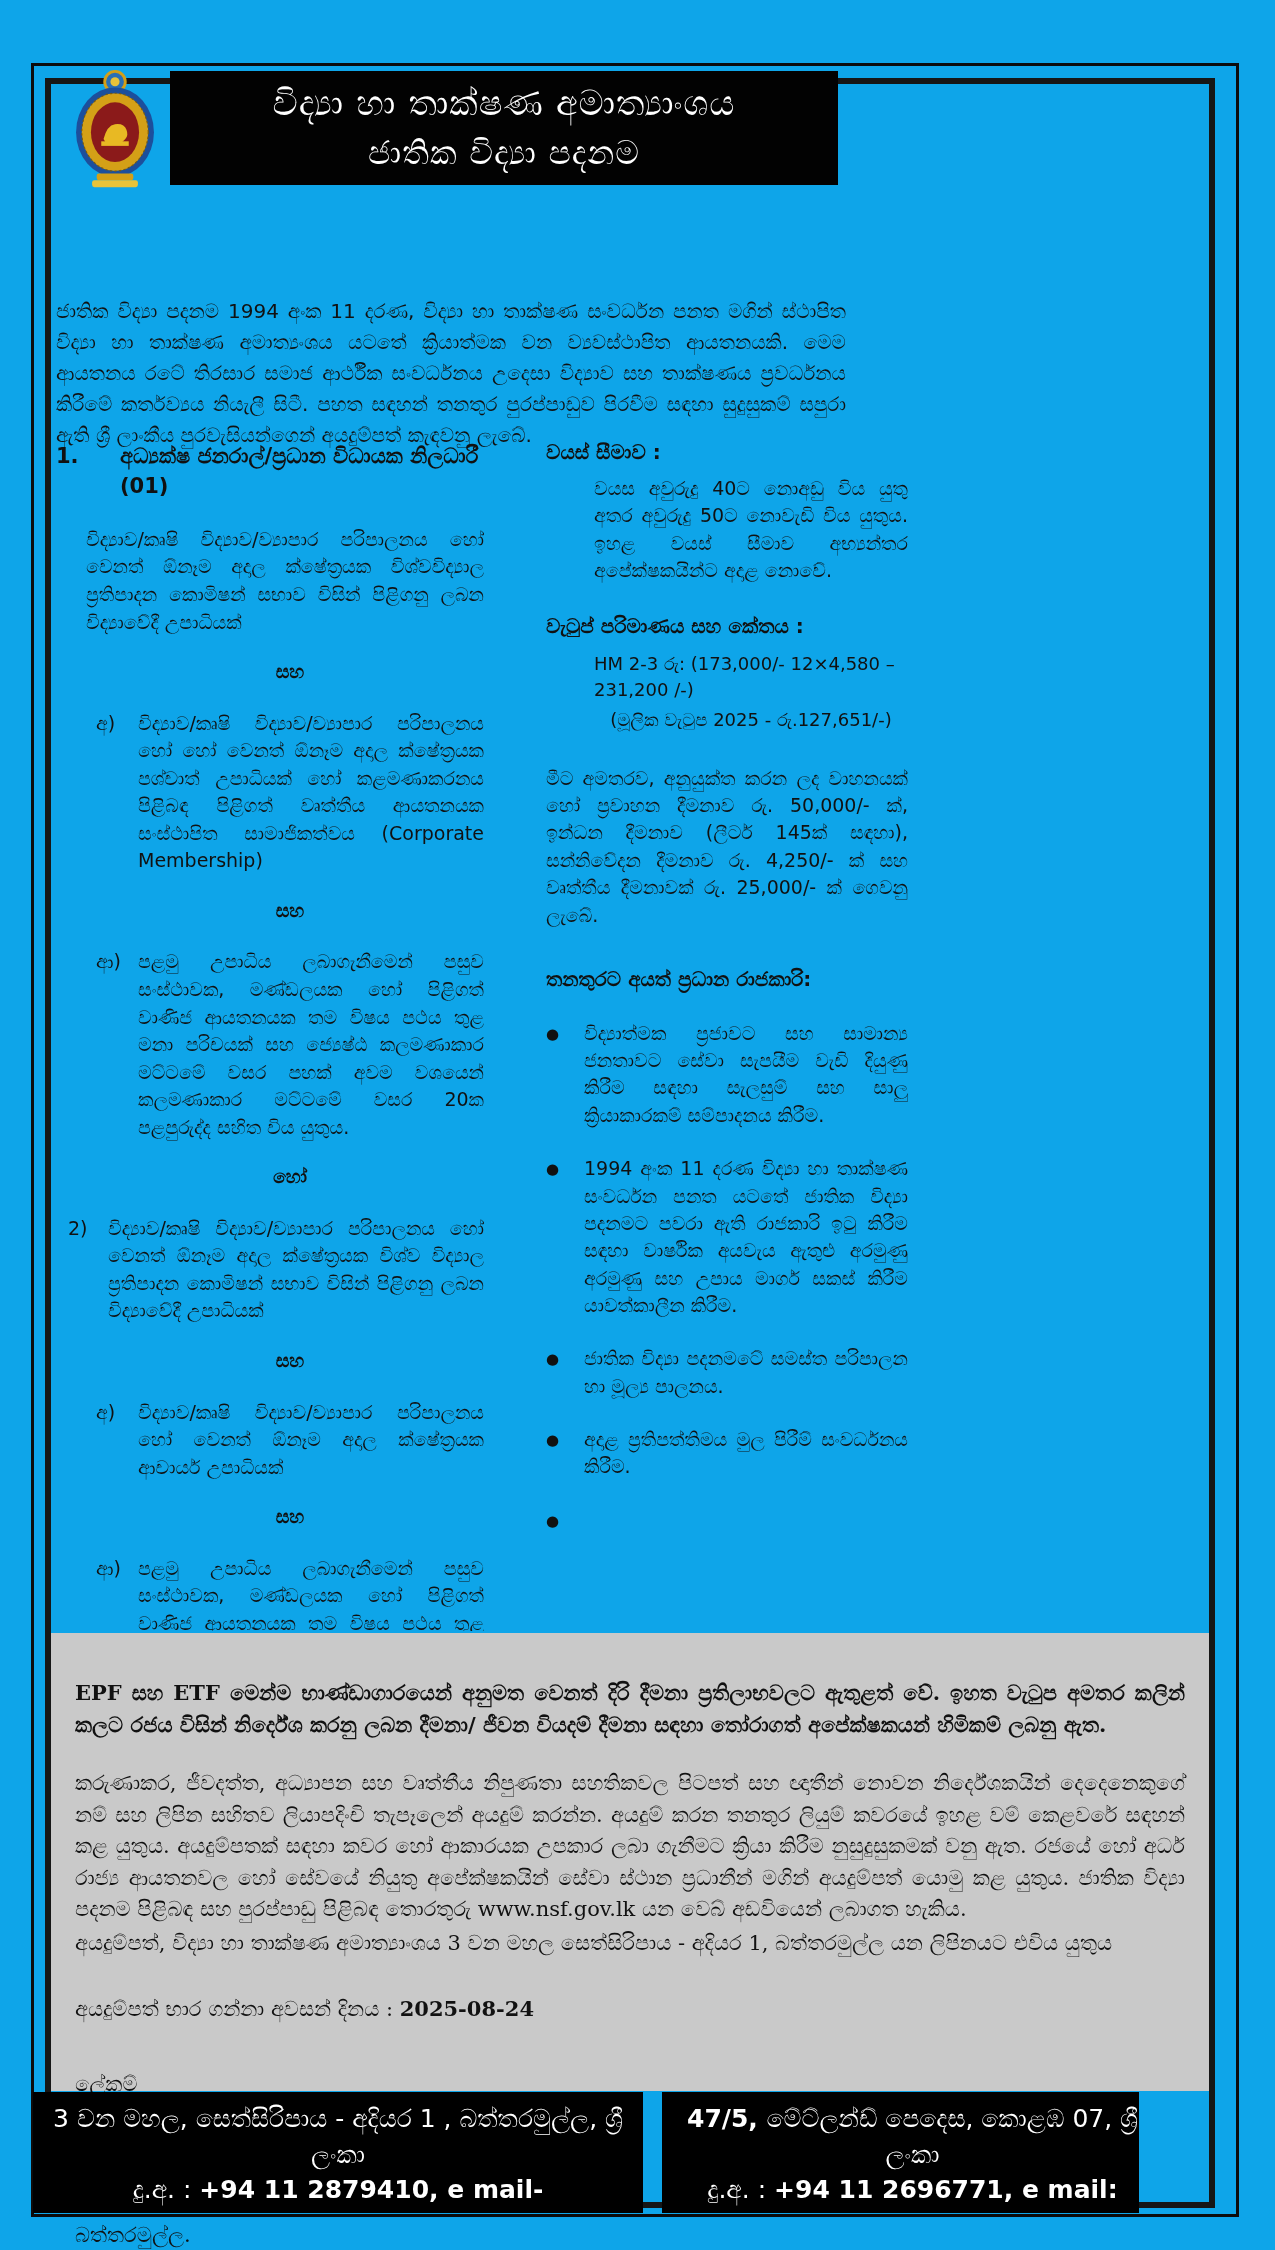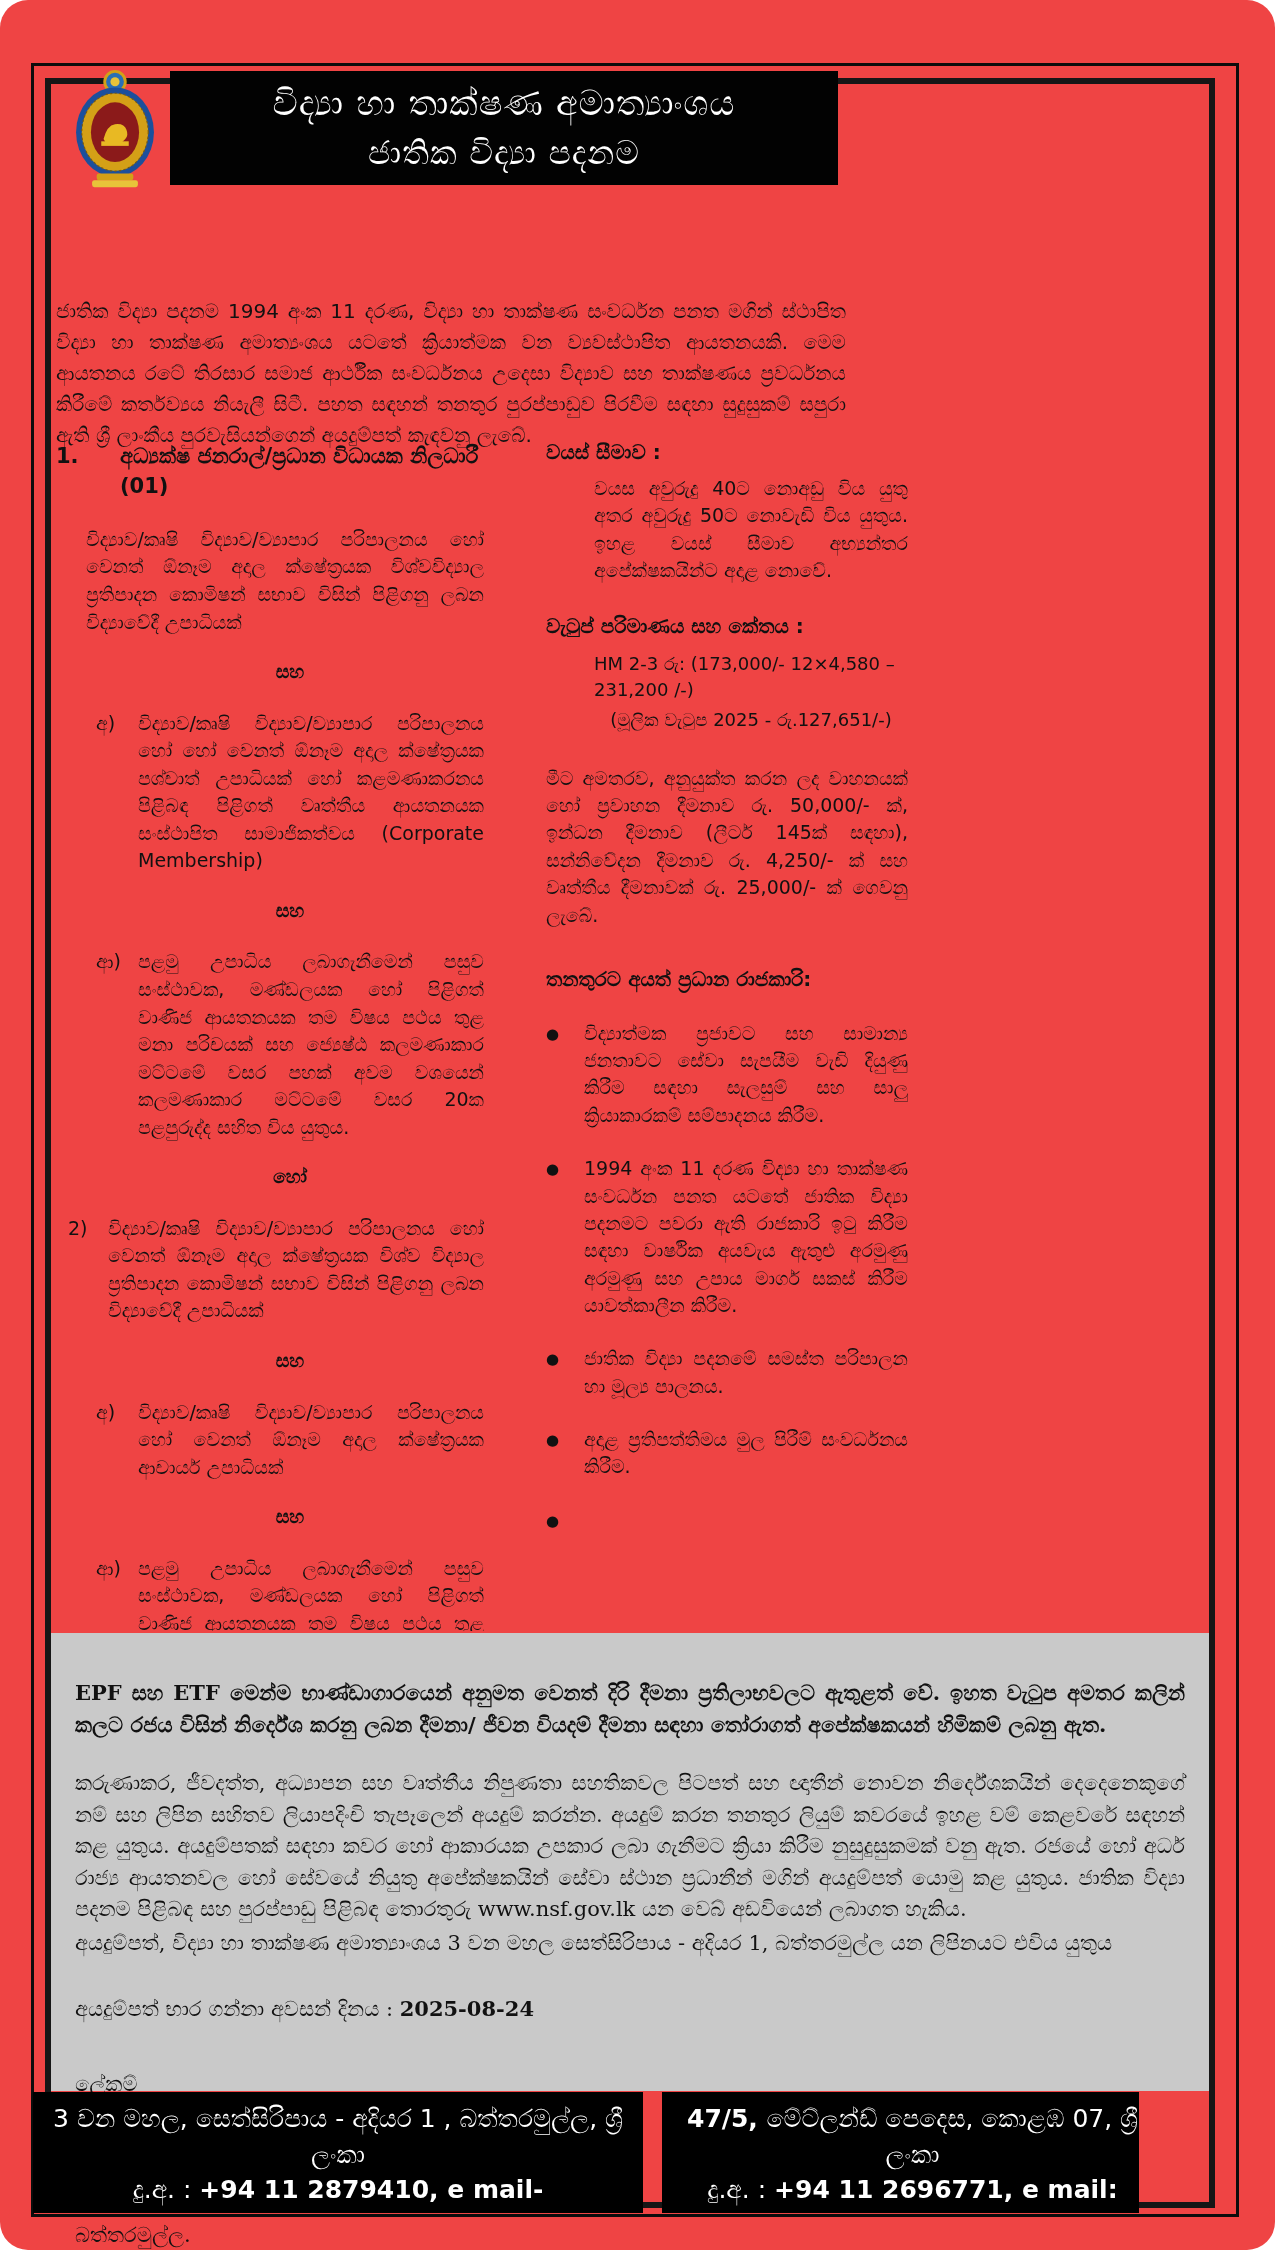--- a/index.html
+++ b/index.html
@@ -1,17 +1,17 @@
 <!DOCTYPE html>
 <html><head>
 <meta charset="utf-8">
 <style>
   html,body{margin:0;padding:0;background:#ffffff;}
-  .canvas{position:relative;width:1275px;height:2250px;background:#ef4444;
-          font-family:"DejaVu Sans","Liberation Sans",sans-serif;color:#111;overflow:hidden;border-radius:28px;}
+  .canvas{position:relative;width:1275px;height:2250px;background:#0ea5e9;
+          font-family:"DejaVu Sans","Liberation Sans",sans-serif;color:#111;overflow:hidden;}
   
   .border-outer{position:absolute;left:31px;top:63px;width:1208px;height:2154px;
                 border:3px solid #0c0c0c;box-sizing:border-box;}
   .border-inner{position:absolute;left:45px;top:78px;width:1170px;height:2130px;
                 border:6px solid #161616;box-sizing:border-box;}
   
   .logo{position:absolute;left:56px;top:68px;width:118px;height:126px;}
   .banner{position:absolute;left:170px;top:71px;width:668px;height:114px;background:#020202;
           color:#fff;display:flex;flex-direction:column;align-items:center;justify-content:center;gap:9px;}
   .banner-line1{font-size:35px;letter-spacing:1px;}
@@ -176,21 +176,21 @@
           <span class="duty-text">විද්‍යාත්මක ප්‍රජාවට සහ සාමාන්‍ය ජනතාවට සේවා සැපයීම වැඩි දියුණු කිරීම සඳහා සැලසුම් සහ සාලු ක්‍රියාකාරකම් සම්පාදනය කිරීම.</span>
         </div>
 
         <div class="duty">
           <span class="bullet">●</span>
           <span class="duty-text">1994 අංක 11 දරණ විද්‍යා හා තාක්ෂණ සංවර්ධන පනත යටතේ ජාතික විද්‍යා පදනමට පවරා ඇති රාජකාරි ඉටු කිරීම සඳහා වාර්ෂික අයවැය ඇතුළු අරමුණු අරමුණු සහ උපාය මාර්ග සකස් කිරීම යාවත්කාලීන කිරීම.</span>
         </div>
 
         <div class="duty">
           <span class="bullet">●</span>
-          <span class="duty-text">ජාතික විද්‍යා පදනමේ සමස්ත පරිපාලන හා මූල්‍ය පාලනය.</span>
+          <span class="duty-text">ජාතික විද්‍යා පදනමටේ සමස්ත පරිපාලන හා මූල්‍ය පාලනය.</span>
         </div>
 
         <div class="duty">
           <span class="bullet">●</span>
           <span class="duty-text">අදාළ ප්‍රතිපත්තිමය මුල පිරීම් සංවර්ධනය කිරීම.</span>
         </div>
 
         <div class="duty">
           <span class="bullet">●</span>
         </div>

